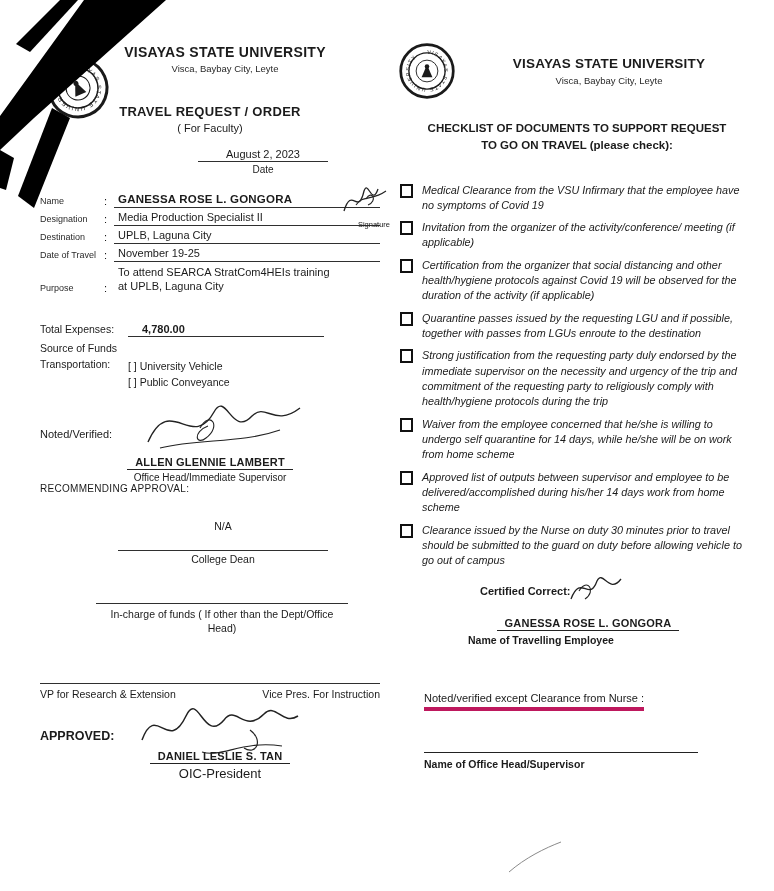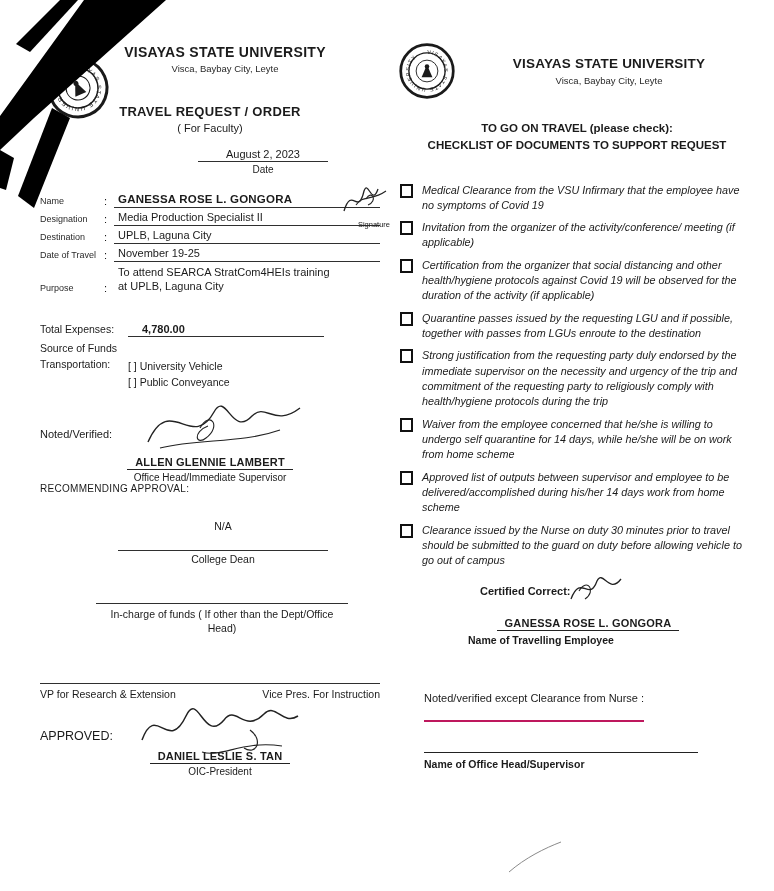--- a/index.html
+++ b/index.html
@@ -65,24 +65,24 @@
   .hline { border-top:1px solid #2f2f2f; }
   .dean-value { margin-bottom:18px; }
   .dean-label { padding-top:2px; }
 
   .incharge { margin:38px 0 0 56px; width:252px; text-align:center; font-size:10.5px; }
   .incharge-text { padding-top:3px; line-height:1.35; }
 
   .vp-row { margin-top:48px; border-top:1px solid #2f2f2f; display:flex; justify-content:space-between; padding-top:4px; font-size:10.5px; }
 
   .approved { margin-top:26px; position:relative; }
-  .approved-label { font-weight:normal; font-size:12.5px; }
+  .approved-label { font-weight:bold; font-size:12.5px; }
   .sig-daniel { position:absolute; left:92px; top:-26px; }
   .approved-sign { margin:2px 0 0 60px; width:240px; text-align:center; }
-  .approved-title { font-size:10px; margin-top:2px; }
+  .approved-title { font-size:13px; margin-top:2px; }
 
   
   .r-head { display:flex; align-items:center; }
   .r-seal { width:58px; height:58px; flex:0 0 58px; }
   .r-head-text { flex:1; text-align:center; padding-left:6px; }
   .r-uni-name { font-size:13.5px; font-weight:bold; letter-spacing:.2px; }
   .r-uni-addr { font-size:9.5px; margin-top:4px; color:#2a2a2a; }
 
   .r-title { margin-top:20px; text-align:center; font-weight:bold; font-size:11.5px; line-height:1.5; }
 
@@ -90,21 +90,21 @@
   .check-item { position:relative; padding-left:24px; margin-bottom:7px; font-size:10.8px; line-height:1.42; max-width:346px; overflow-wrap:break-word; }
   .checkbox { position:absolute; left:2px; top:1px; width:13px; height:14px; border:2px solid #111; background:#fff; }
 
   .certified { margin:16px 0 0 70px; width:240px; position:relative; }
   .cert-label { font-weight:bold; font-size:11px; margin-left:12px; }
   .sig-cert { position:absolute; left:95px; top:-16px; }
   .cert-sign { text-align:center; margin-top:16px; }
   .cert-title { font-weight:bold; font-size:10.5px; margin-top:3px; }
 
   .noted-except { margin:46px 0 0 26px; font-size:11px; }
-  .noted-except span { border-bottom:2px solid #be185d; padding-bottom:16px; }
+  .noted-except span { border-bottom:4px solid #be185d; padding-bottom:3px; }
 
   .office-block { margin:48px 0 0 26px; width:274px; border-top:1.5px solid #222; padding-top:5px; font-weight:bold; font-size:10.5px; }
 </style>
 </head>
 <body>
 
 <div class="page">
 
   <svg class="artifact" width="250" height="260" viewBox="0 0 250 260">
     <polygon points="84,0 166,0 34,118 0,150 0,116" fill="#000"></polygon>
@@ -255,22 +255,22 @@
           <circle cx="32" cy="27" r="2.5" fill="#1a1a1a"></circle>
         </svg>
       </div>
       <div class="r-head-text">
         <div class="r-uni-name">VISAYAS STATE UNIVERSITY</div>
         <div class="r-uni-addr">Visca, Baybay City, Leyte</div>
       </div>
     </div>
 
     <div class="r-title">
+      <div>CHECKLIST OF DOCUMENTS TO SUPPORT REQUEST</div>
       <div>TO GO ON TRAVEL (please check):</div>
-      <div>CHECKLIST OF DOCUMENTS TO SUPPORT REQUEST</div>
     </div>
 
     <div class="checklist">
       <div class="check-item">
         <span class="checkbox"></span>
         <span>Medical Clearance from the VSU Infirmary that the employee have no symptoms of Covid 19</span>
       </div>
       <div class="check-item">
         <span class="checkbox"></span>
         <span>Invitation from the organizer of the activity/conference/ meeting (if applicable)</span>

